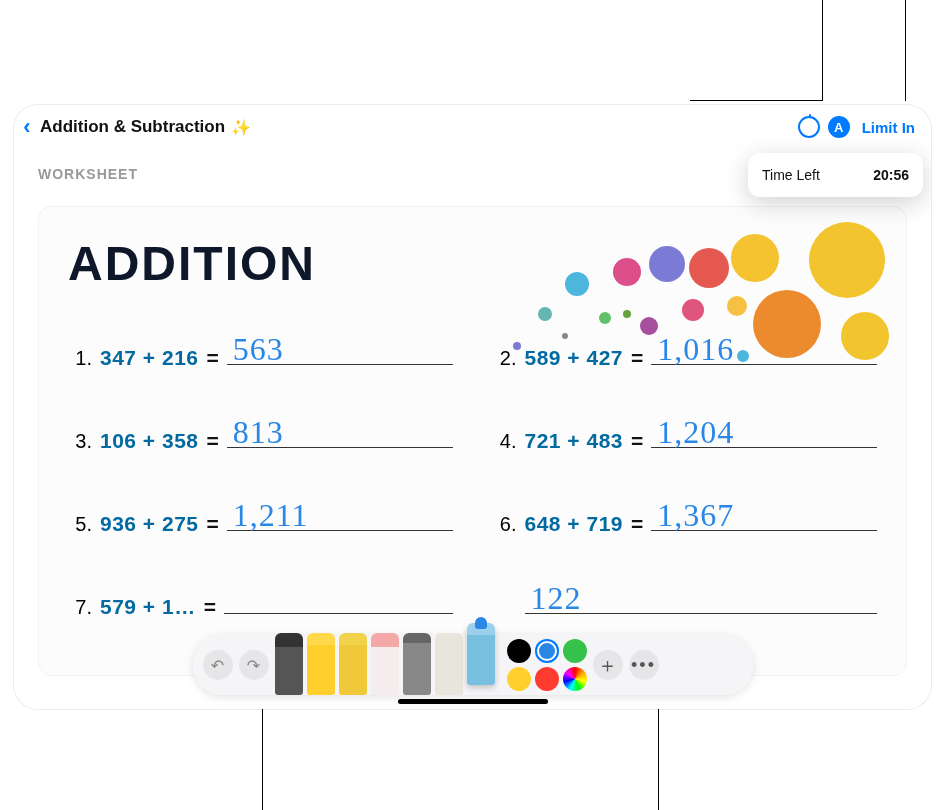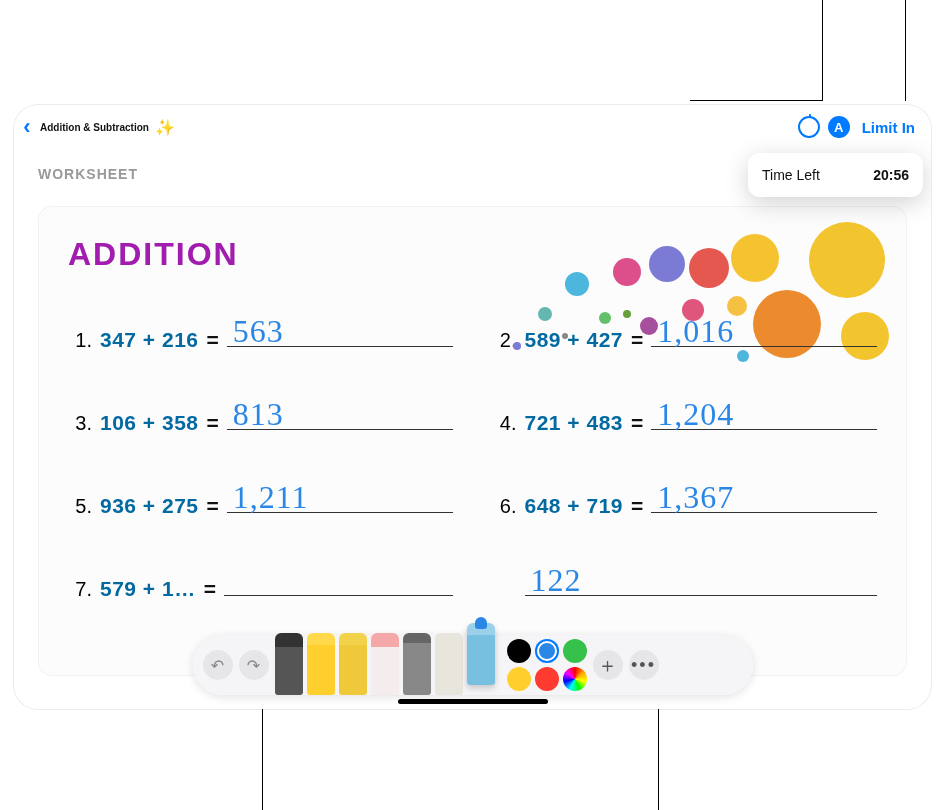--- a/index.html
+++ b/index.html
@@ -36,21 +36,21 @@
     display: flex;
     align-items: center;
     justify-content: space-between;
     padding: 0 6px 0 4px;
   }
   .nav-left { display: flex; align-items: center; gap: 4px; }
   .back-chevron {
     width: 18px; height: 28px; display:flex; align-items:center; justify-content:center;
     color: #007aff; font-size: 22px; font-weight: 600;
   }
-  .nav-title { font-size: 10px; font-weight: 600; color: #111; }
+  .nav-title { font-size: 17px; font-weight: 600; color: #111; }
   .sparkle { color: #f7ce46; margin-left: 2px; }
   .nav-right { display: flex; align-items:center; gap: 8px; padding-right:6px;}
   .timer-icon {
     width: 22px; height: 22px; border-radius: 50%;
     border: 2px solid #007aff; position: relative;
   }
   .timer-icon::after {
     content:""; position:absolute; left:9px; top:-4px;
     width:2px; height:4px; background:#007aff; border-radius:1px;
   }
@@ -95,22 +95,22 @@
     margin:16px 14px 0 14px;
     background:#fcfcfc;
     border-radius:14px;
     box-shadow: inset 0 0 0 1px rgba(0,0,0,0.04);
     padding: 30px 30px 0 30px;
     height: 470px;
     position:relative;
     overflow:hidden;
   }
   .addition-label {
-    font-size:32px; font-weight:800; letter-spacing:2px;
-    color:#a21caf;
+    font-size:48px; font-weight:800; letter-spacing:2px;
+    color:#0f172a;
     -webkit-text-stroke: 0px;
     text-shadow: 0 0 0 #e0e0e0;
     font-family: -apple-system, sans-serif;
   }
   .dots-art { position:absolute; right:10px; top:0px; width:410px; height:170px; }
 
   .problems {
     margin-top: 40px;
     display:grid;
     grid-template-columns: 1fr 1fr;

